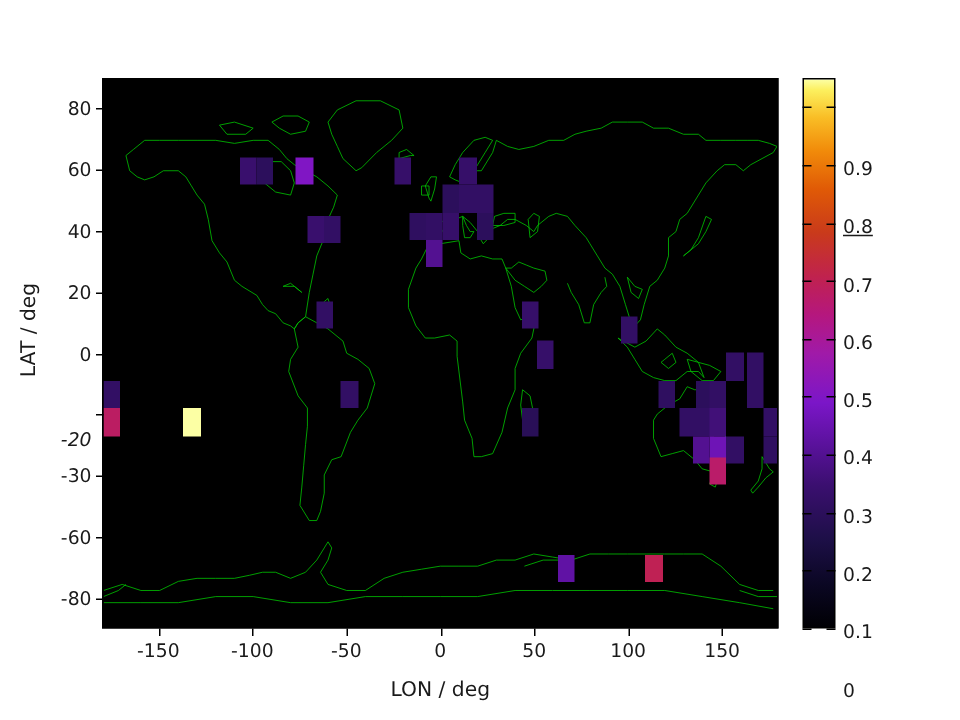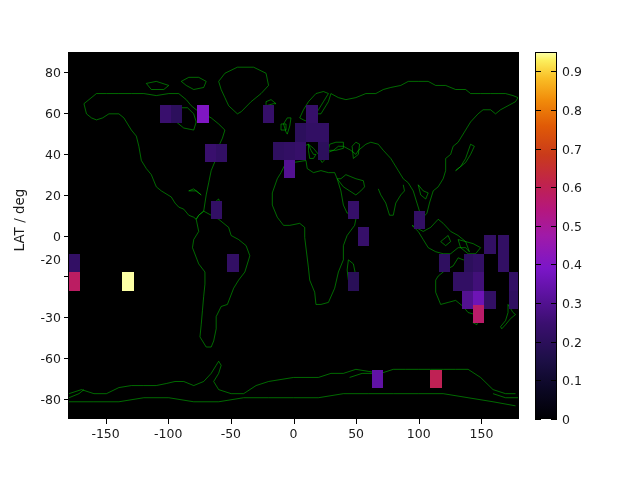--- a/index.html
+++ b/index.html
@@ -106,20 +106,21 @@
     position: absolute; right: 0;
     width: 6px; height: 1px; background: #000;
   }
   .cbtick.inner { left: 0; }
   #cbar-labels { position:absolute; left:562px; top:52px; width:70px; height:367px; }
   .cblab {
     position: absolute; left: 0;
     font-size: 12.5px; color: #1a1a1a;
     transform: translateY(-50%);
     white-space: nowrap;
+    margin-top: 41px;
   }
 
   
   .atick { position:absolute; background:#000; }
 </style>
 </head>
 <body>
 
 <div id="root">
 
@@ -209,36 +210,37 @@
         <div class="cell" style="left: 361.426px; top: 317.047px; width: 11.275px; height: 18.35px; background: rgb(191, 33, 84);"></div>
       </div>
   </div>
 
   <div id="ylabels">
       <div class="tick-y" style="top: 72.3889px;">80</div>
       <div class="tick-y" style="top: 113.167px;">60</div>
       <div class="tick-y" style="top: 153.944px;">40</div>
       <div class="tick-y" style="top: 194.722px; margin-left: 16px;">20</div>
       <div class="tick-y" style="top: 235.5px;">0</div>
-      <div class="tick-y" style="top: 259px;">-20</div>
+      <div class="tick-y" style="top: 293px; font-style: italic;">-20</div>
       <div class="tick-y" style="top: 317.056px;">-30</div>
       <div class="tick-y" style="top: 357.833px;">-60</div>
       <div class="tick-y" style="top: 398.611px;">-80</div>
     </div>
   <div id="xlabels">
       <div class="tick-x" style="left: 105.583px;">-150</div>
       <div class="tick-x" style="left: 168.222px;">-100</div>
       <div class="tick-x" style="left: 230.861px; text-align: center;">-50</div>
       <div class="tick-x" style="left: 293.5px;">0</div>
       <div class="tick-x" style="left: 356.139px;">50</div>
       <div class="tick-x" style="left: 418.778px;">100</div>
       <div class="tick-x" style="left: 481.417px;">150</div>
     </div>
 
   <div id="ylabel-text">LAT / deg</div>
+  <div id="xlabel-text">LON / deg</div>
 
   <div id="cbar"></div>
   <div id="cbar-ticks">
       <div class="cbtick" style="top: 367px;"></div>
       <div class="cbtick inner" style="top: 367px;"></div>
       <div class="cbtick" style="top: 328.368px;"></div>
       <div class="cbtick inner" style="top: 328.368px;"></div>
       <div class="cbtick" style="top: 289.737px;"></div>
       <div class="cbtick inner" style="top: 289.737px;"></div>
       <div class="cbtick" style="top: 251.105px;"></div>
@@ -258,21 +260,21 @@
     </div>
   <div id="cbar-labels">
       <div class="cblab" style="top: 367px;">0</div>
       <div class="cblab" style="top: 328.368px;">0.1</div>
       <div class="cblab" style="top: 289.737px;">0.2</div>
       <div class="cblab" style="top: 251.105px;">0.3</div>
       <div class="cblab" style="top: 212.474px;">0.4</div>
       <div class="cblab" style="top: 173.842px;">0.5</div>
       <div class="cblab" style="top: 135.211px;">0.6</div>
       <div class="cblab" style="top: 96.5789px;">0.7</div>
-      <div class="cblab" style="top: 57.9474px;">0.8</div>
+      <div class="cblab" style="top: 57.9474px; text-decoration: underline;">0.8</div>
       <div class="cblab" style="top: 19.3158px;">0.9</div>
     </div>
 
 <div class="atick" style="left: 64px; top: 72.3889px; width: 5px; height: 1px;"></div>
     <div class="atick" style="left: 64px; top: 113.167px; width: 5px; height: 1px;"></div>
     <div class="atick" style="left: 64px; top: 153.944px; width: 5px; height: 1px;"></div>
     <div class="atick" style="left: 64px; top: 194.722px; width: 5px; height: 1px;"></div>
     <div class="atick" style="left: 64px; top: 235.5px; width: 5px; height: 1px;"></div>
     <div class="atick" style="left: 64px; top: 276.278px; width: 5px; height: 1px;"></div>
     <div class="atick" style="left: 64px; top: 317.056px; width: 5px; height: 1px;"></div>

